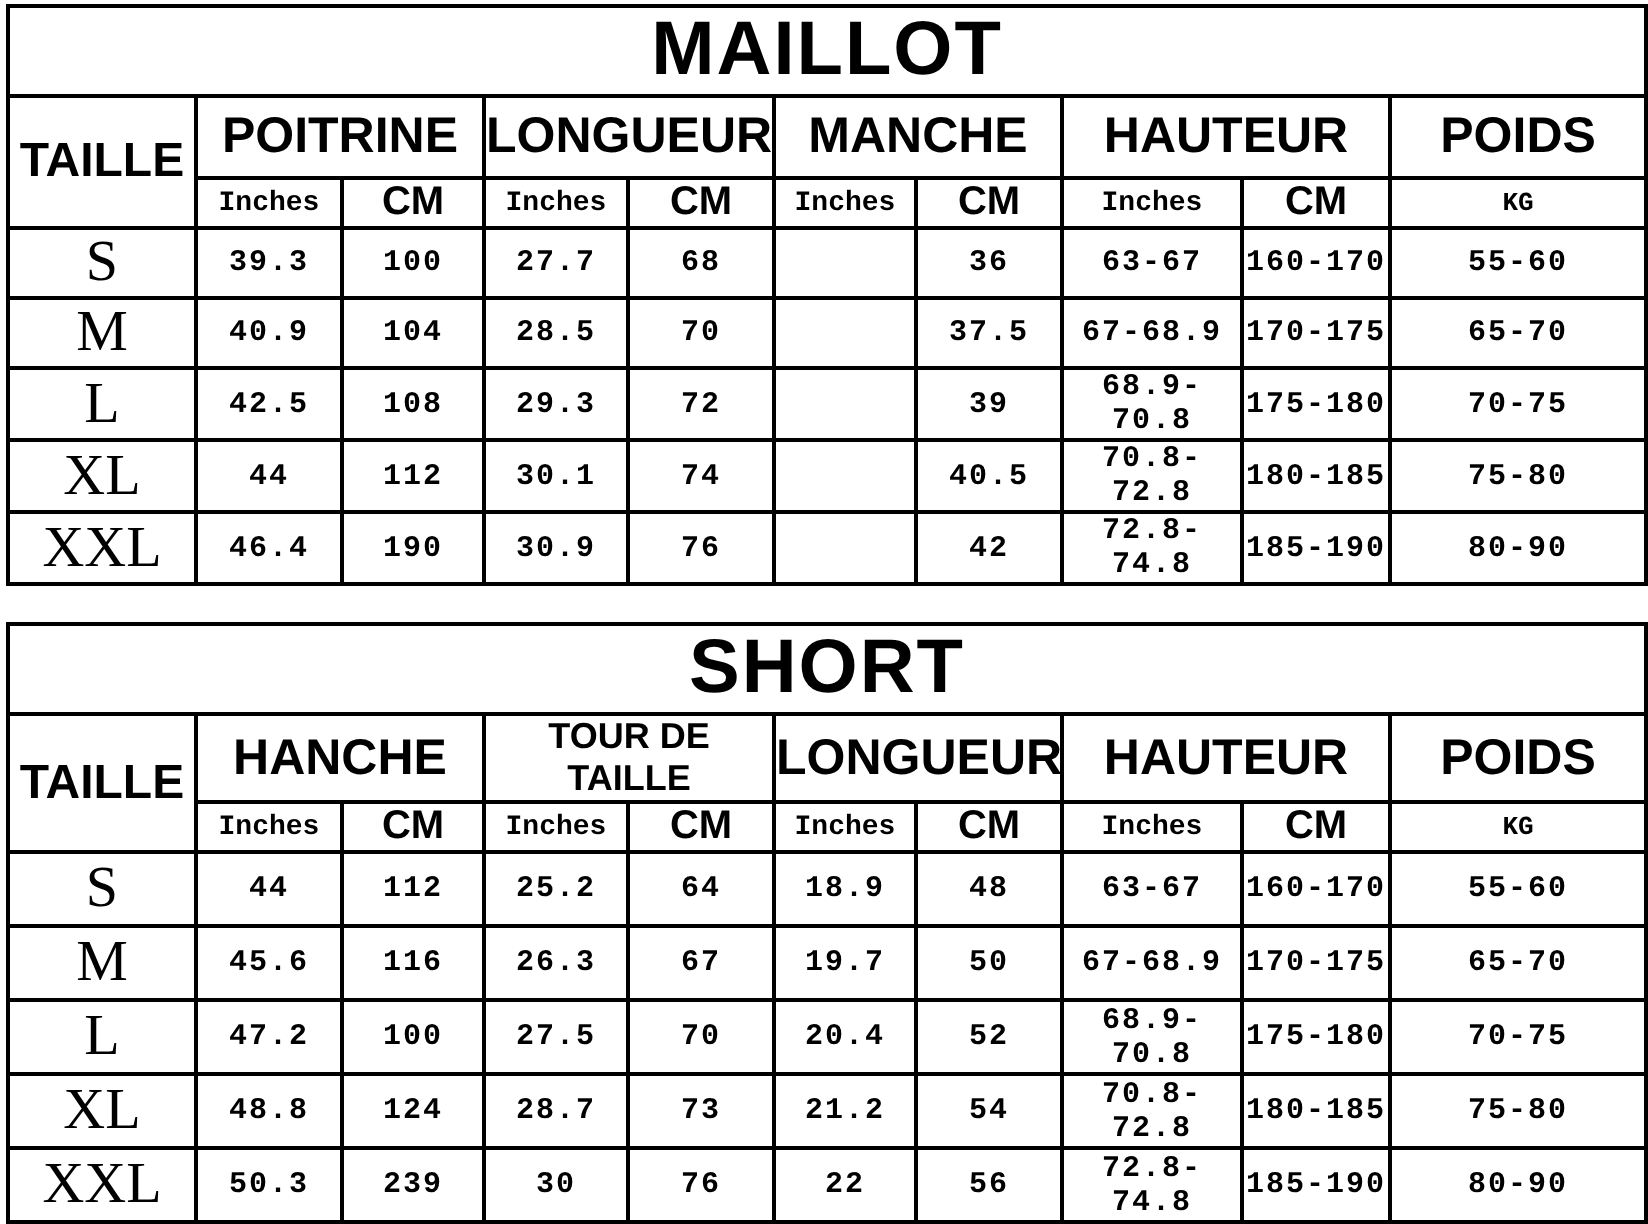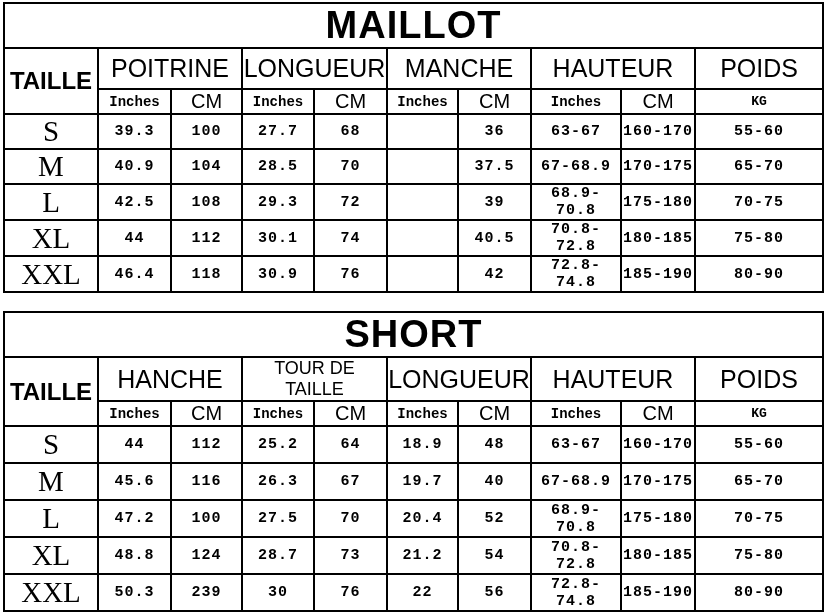--- a/index.html
+++ b/index.html
@@ -36,36 +36,36 @@
   .maillot .data-row td  { height: 30px; }
   .shorttbl .title-row td { height: 39px; border-radius: 15px; }
   .shorttbl .group-row td { height: 44px; }
   .shorttbl .sub-row td   { height: 17px; }
   .shorttbl .data-row td  { height: 37px; }
   td.size-header {
     font-weight: bold;
     font-size: 24px;
   }
   td.group {
-    font-weight: normal;
+    font-weight: bold;
     font-size: 25px;
   }
   td.group.small {
     font-size: 18px;
     line-height: 1.15;
     padding: 0 14px;
   }
   td.sub-inches, td.sub-kg {
     font-family: "Liberation Mono", monospace;
     font-weight: bold;
     font-size: 14px;
   }
   td.sub-kg { font-size: 13px; }
   td.sub-cm {
-    font-weight: normal;
+    font-weight: bold;
     font-size: 20px;
   }
   td.size-cell {
     font-family: "Liberation Serif", serif;
     font-size: 29px;
   }
   td.value-cell {
     font-family: "Liberation Mono", monospace;
     font-weight: bold;
     font-size: 15px;
@@ -158,21 +158,21 @@
       <td class="value-cell">74</td>
       <td class="value-cell"></td>
       <td class="value-cell">40.5</td>
       <td class="value-cell">70.8-72.8</td>
       <td class="value-cell">180-185</td>
       <td class="value-cell">75-80</td>
     </tr>
     <tr class="data-row">
       <td class="size-cell">XXL</td>
       <td class="value-cell">46.4</td>
-      <td class="value-cell">118</td>
+      <td class="value-cell">190</td>
       <td class="value-cell">30.9</td>
       <td class="value-cell">76</td>
       <td class="value-cell"></td>
       <td class="value-cell">42</td>
       <td class="value-cell">72.8-74.8</td>
       <td class="value-cell">185-190</td>
       <td class="value-cell">80-90</td>
     </tr>
   </tbody>
     </table>
@@ -227,21 +227,21 @@
       <td class="value-cell">160-170</td>
       <td class="value-cell">55-60</td>
     </tr>
     <tr class="data-row">
       <td class="size-cell">M</td>
       <td class="value-cell">45.6</td>
       <td class="value-cell">116</td>
       <td class="value-cell">26.3</td>
       <td class="value-cell">67</td>
       <td class="value-cell">19.7</td>
-      <td class="value-cell">40</td>
+      <td class="value-cell">50</td>
       <td class="value-cell">67-68.9</td>
       <td class="value-cell">170-175</td>
       <td class="value-cell">65-70</td>
     </tr>
     <tr class="data-row">
       <td class="size-cell">L</td>
       <td class="value-cell">47.2</td>
       <td class="value-cell">100</td>
       <td class="value-cell">27.5</td>
       <td class="value-cell">70</td>

